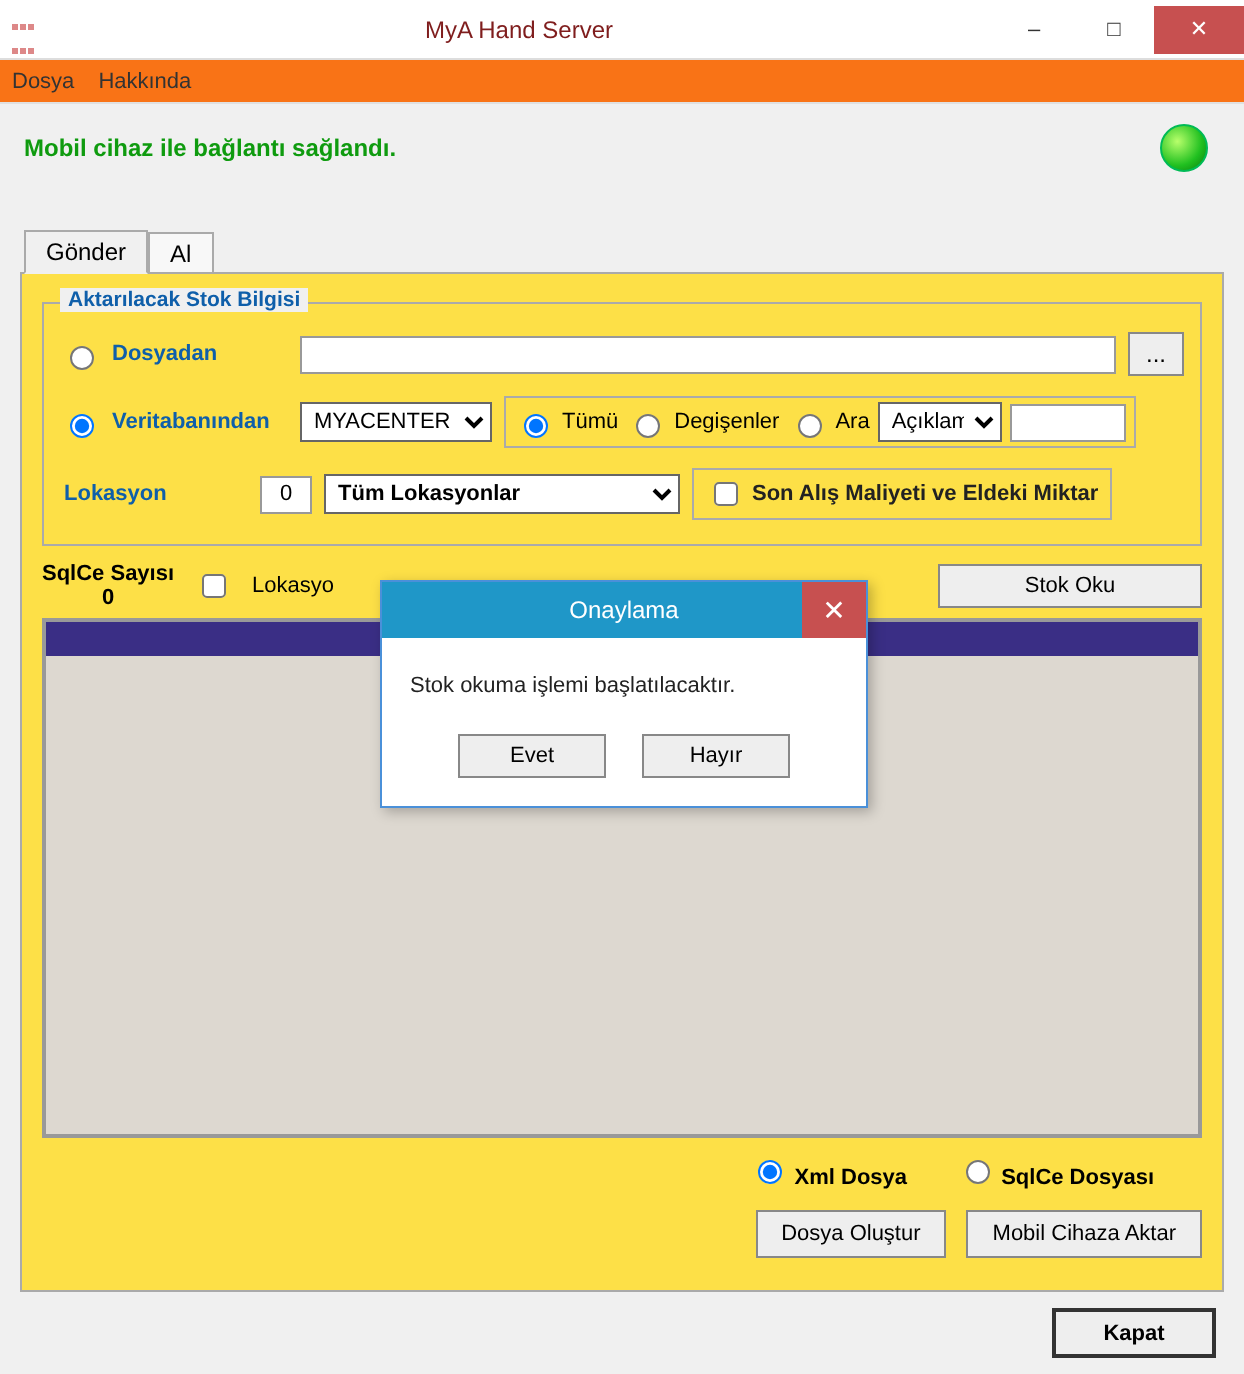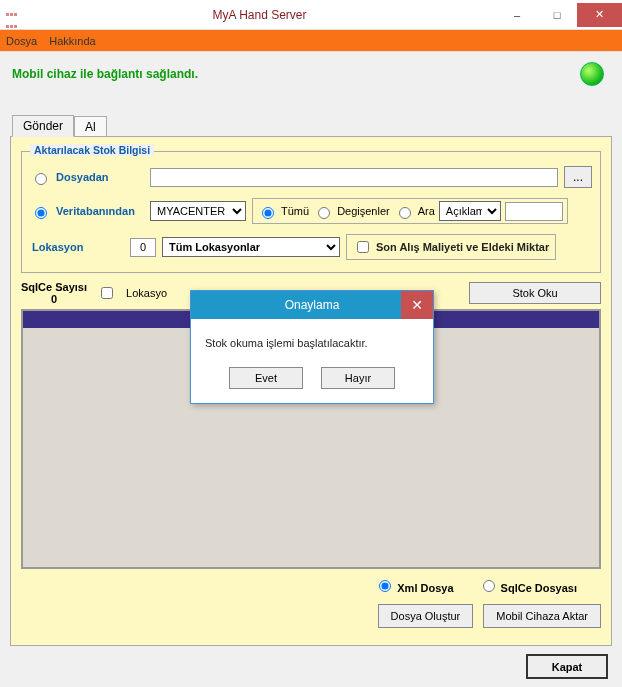--- a/index.html
+++ b/index.html
@@ -13,21 +13,21 @@
   .winbtn { width: 40px; height: 24px; display:flex; align-items:center; justify-content:center; font-size:11px; color:#333; }
   .winbtn.close { background:#c75050; color:#fff; width:45px; height:24px;}
   .menubar { height: 22px; background:#f97316; display:flex; align-items:center; padding-left:6px; border-bottom:1px solid #e0e0e0;}
   .menuitem { margin-right:12px; font-size:11px; color:#333; }
   .status { font-size:12px; font-weight:bold; color:#0f9b0f; margin:10px 10px 8px 12px; display:flex; align-items:center; justify-content:space-between;}
   .led { width:24px; height:24px; border-radius:50%; background: radial-gradient(circle at 35% 35%, #b8ff6b, #20c020 60%, #0b7a0b); border:1px solid #0b5; margin-right:8px;}
   .tabrow { display:flex; align-items:flex-end; margin-left:12px; }
   .tab { padding:3px 10px; border:1px solid #aaa; border-bottom:none; background:#f0f0f0; font-size:12px; margin-right:0; position:relative; top:1px;margin-top:20px;}
   .tab.active { background:#f0f0f0; border-bottom:1px solid #f0f0f0; z-index:2;}
   .tab.inactive { background:#f8f8f8;}
-  .panel { margin:0 10px 8px 10px; border:1px solid #aaa; background:#fef9c3; padding:14px 10px 8px 10px; position:relative; height: 510px;}
+  .panel { margin:0 10px 8px 10px; border:1px solid #aaa; background:#fde047; padding:14px 10px 8px 10px; position:relative; height: 510px;}
   .groupbox { border:1px solid #aaa; margin:0 0 8px 0; padding:14px 8px 10px 8px; position:relative;}
   .grouptitle { position:absolute; top:-8px; left:8px; background:#f0f0f0; padding:0 4px; font-size:10.5px; font-weight:bold; color:#0f5faa;}
   .row { display:flex; align-items:center; margin-bottom:10px; gap:6px;}
   .radio { width:12px; height:12px; }
   .lbl { font-size:11px; font-weight:bold; color:#222;}
   .lbl-bluebold { color:#0f5faa; font-weight:bold;}
   .textinput { height:19px; border:1px solid #999; background:#fff; font-size:11px; padding:0 3px;}
   .browsebtn { width:28px; height:22px; border:1px solid #888; background:#eee; font-size:12px; display:flex; align-items:center; justify-content:center;}
   .select { height:20px; border:1px solid #666; background:#fff; font-size:11px; padding:0 2px;}
   .subgroup { border:1px solid #aaa; padding:2px 4px; display:flex; align-items:center; gap:4px;}

